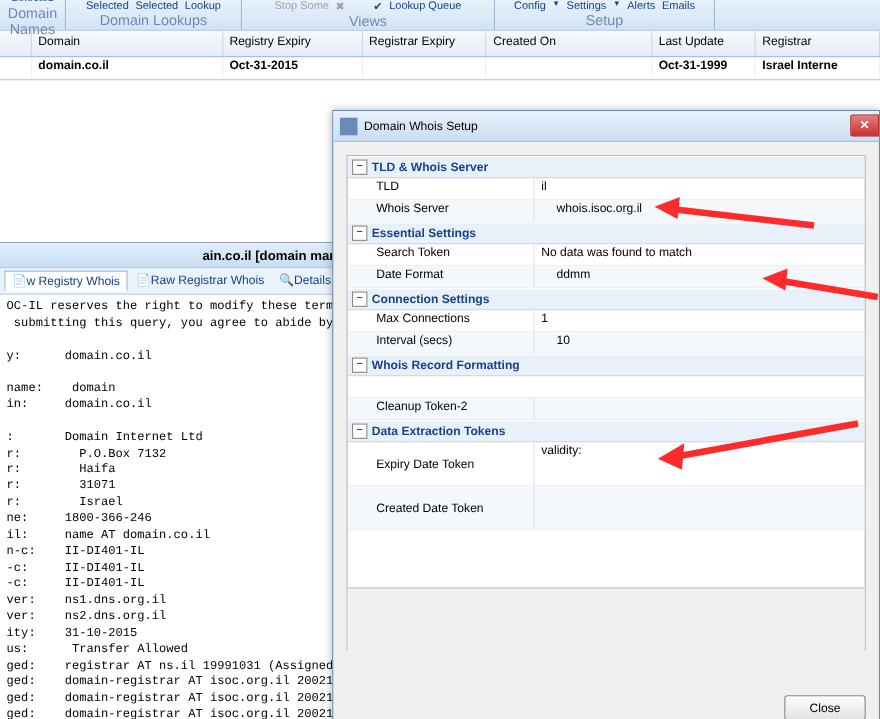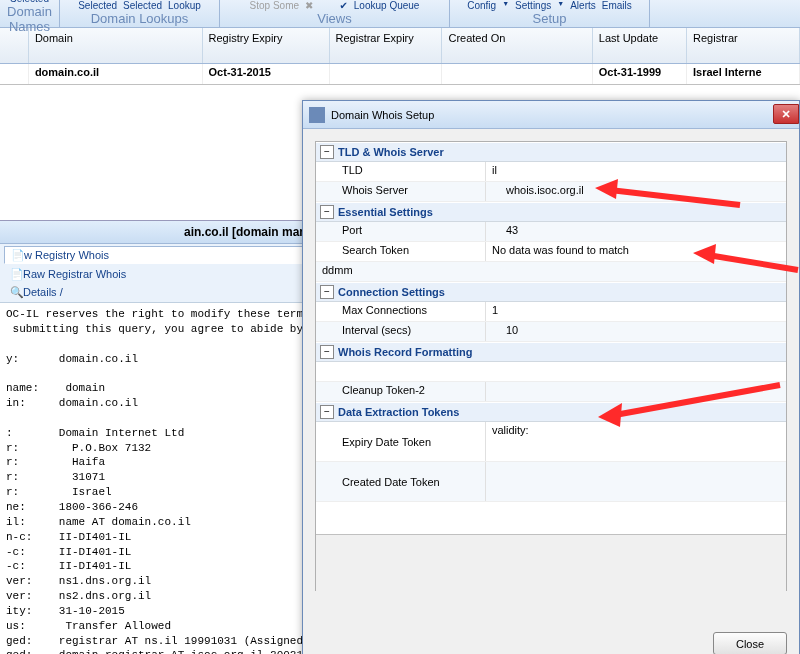--- a/index.html
+++ b/index.html
@@ -7,30 +7,30 @@
 
 
 .ribbon { height: 28px; background: linear-gradient(#e8f1fb, #d2e3f5); border-bottom: 1px solid #a0b8d8; display: flex; }
 .ribbon-group { border-right: 1px solid #a0b8d8; padding: 0 6px; display: flex; flex-direction: column; align-items: center; justify-content: center; }
 .ribbon-row { display: flex; gap: 6px; font-size: 10px; color: #15428b; }
 .ribbon-label { font-size: 13px; color: #6b8ab8; text-align: center; padding-bottom: 1px; }
 .ribbon-item { cursor: pointer; }
 
 
 .grid { border-bottom: 1px solid #c0c0c0; }
-.grid-header { display: flex; background: linear-gradient(#f7fafd, #e4ecf5); height: 36px; border-bottom: 1px solid #a0b8d8; }
+.grid-header { display: flex; background: linear-gradient(#f7fafd, #e4ecf5); height: 24px; border-bottom: 1px solid #a0b8d8; }
 .grid-header .cell { border-right: 1px solid #c8d8e8; padding: 4px 6px; font-weight: normal; color: #000; font-size: 11px; }
 .grid-row { display: flex; height: 20px; }
 .grid-row .cell { padding: 2px 6px; font-weight: bold; font-size: 11px; border-right: 1px solid #eee; }
 .c0 { width: 30px; } .c1 { width: 185px; } .c2 { width: 135px; } .c3 { width: 120px; } .c4 { width: 160px; } .c5 { width: 100px; } .c6 { width: 120px; }
 
 
 .detail-panel { position: absolute; left: 0; top: 220px; width: 520px; border-top: 1px solid #99b; background: #fff; }
 .detail-title { background: linear-gradient(#e1eefb, #c9ddf3); padding: 4px 6px; font-weight: bold; font-size: 12px; border-bottom: 1px solid #a0b8d8; text-align: center; }
-.detail-tabs { background: #eaf2fb; padding: 2px 4px; display: flex; gap: 2px; border-bottom: 1px solid #c0d0e0; font-size: 11px; flex-direction: column; }
+.detail-tabs { background: #eaf2fb; padding: 2px 4px; display: flex; gap: 2px; border-bottom: 1px solid #c0d0e0; font-size: 11px; }
 .detail-tab { padding: 2px 6px; cursor: pointer; color: #15428b; }
 .detail-tab.active { background: #fff; border: 1px solid #a0b8d8; border-bottom: 1px solid #fff; }
 .tab-icon { display: inline-block; width: 10px; height: 10px; margin-right: 3px; }
 .whois-text { font-family: "Courier New", monospace; font-size: 11px; padding: 4px 6px; white-space: pre; line-height: 1.35; }
 
 
 .dialog { position: absolute; left: 302px; top: 100px; width: 498px; height: 564px; background: #f0f0f0; border: 1px solid #6b8ab8; box-shadow: 0 0 8px rgba(0,0,0,0.3); }
 .dialog-title { height: 28px; background: linear-gradient(#e8f1fb, #c9ddf3); display: flex; align-items: center; padding: 0 6px; border-bottom: 1px solid #a0b8d8; }
 .dialog-title-icon { width: 16px; height: 16px; background: #6b8ab8; margin-right: 6px; }
 .dialog-close { position: absolute; right: 0; top: 3px; width: 26px; height: 20px; background: linear-gradient(#e28080, #c83030); color: #fff; text-align: center; line-height: 18px; border-radius: 2px 0 0 2px; border: 1px solid #a02020; cursor: pointer; font-weight: bold; }
@@ -172,29 +172,26 @@
             <div class="pg-val">il</div>
           </div>
           <div class="pg-row alt">
             <div class="pg-key">Whois Server</div>
             <div class="pg-val">whois.isoc.org.il</div>
           </div>
           <div class="pg-section">
             <div class="pg-toggle">−</div>
             <span class="pg-section-label">Essential Settings</span>
           </div>
-          <div class="pg-row alt">
-            <div class="pg-key">Port</div>
-            <div class="pg-val">43</div>
-          </div>
           <div class="pg-row">
             <div class="pg-key">Search Token</div>
             <div class="pg-val">No data was found to match</div>
           </div>
           <div class="pg-row alt">
+            <div class="pg-key">Date Format</div>
             <div class="pg-val">ddmm</div>
           </div>
           <div class="pg-section">
             <div class="pg-toggle">−</div>
             <span class="pg-section-label">Connection Settings</span>
           </div>
           <div class="pg-row">
             <div class="pg-key">Max Connections</div>
             <div class="pg-val">1</div>
           </div>

